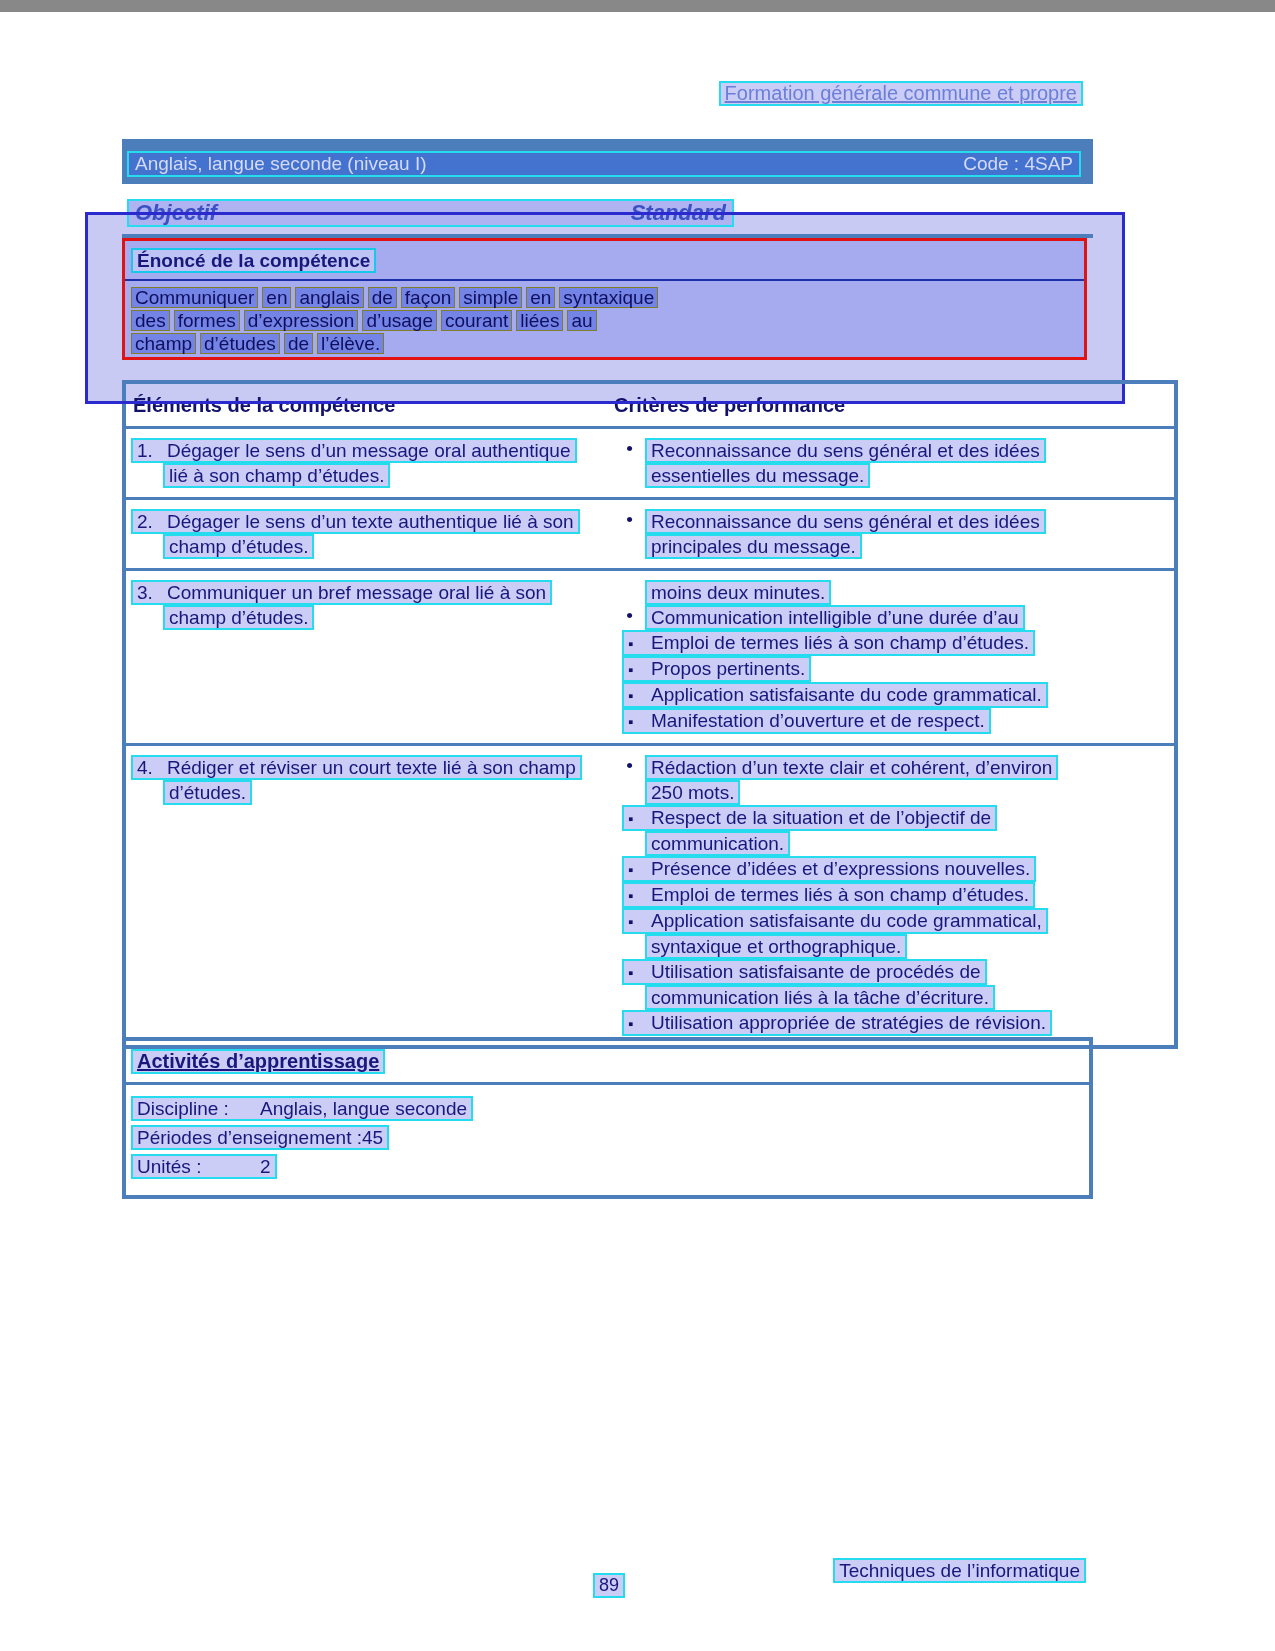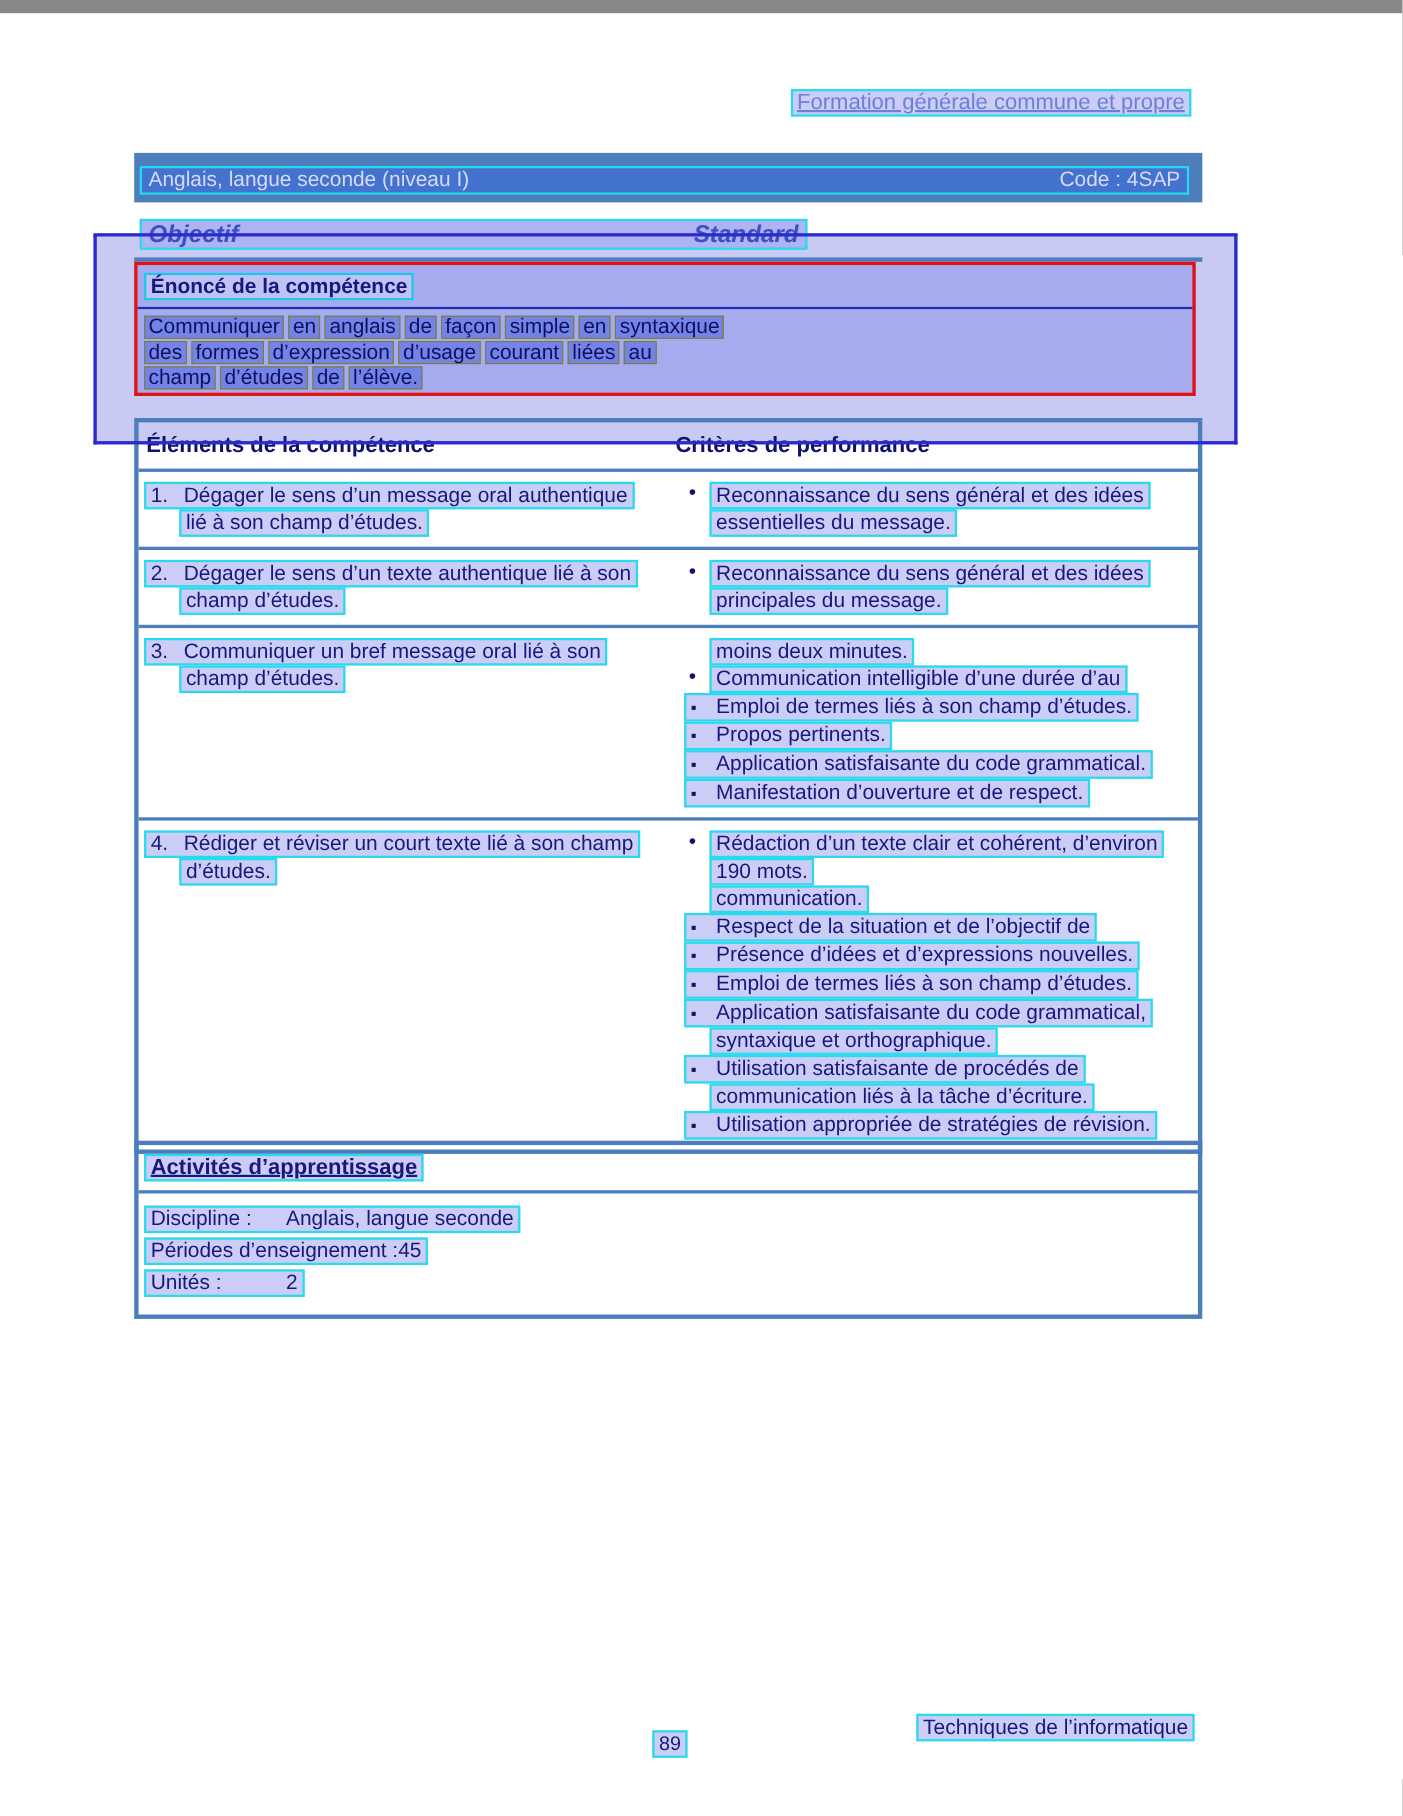--- a/index.html
+++ b/index.html
@@ -53,21 +53,21 @@
       border:3px solid var(--red-border,#e31212);box-sizing:border-box;z-index:2;}
   #enonce-title-row{padding:7px 6px 6px 6px;}
   #enonce-title{font-weight:bold;background:#bfc2f4;border-color:#18c8e8;}
   #enonce-sep{height:2px;background:#1c2ea8;}
   #enonce-body{padding:6px 6px 0 6px;}
   .enonce-line{margin-bottom:2px;white-space:nowrap;}
   .enonce-word{display:inline-block;background:var(--enonce-word-bg,#7484e6);border:1px solid var(--enonce-word-border,#7e7e2a);
       color:#0f0f5e;font-size:19px;line-height:19px;padding:0 3px;margin-right:4px;}
 
   
-  #comp-table{position:absolute;left:122px;top:368px;width:971px;border:4px solid var(--steel-blue,#4d7ebc);
+  #comp-table{position:absolute;left:122px;top:368px;width:1056px;border:4px solid var(--steel-blue,#4d7ebc);
       box-sizing:border-box;z-index:1;background:transparent;}
   #comp-header{display:flex;padding:10px 0 9px 0;}
   .hdr{font-size:20px;font-weight:bold;color:#12126a;white-space:nowrap;}
   #hdr-left{width:488px;padding-left:7px;box-sizing:border-box;}
   #hdr-right{flex:1;}
   .trow{display:flex;border-top:3px solid var(--steel-blue,#4d7ebc);padding:9px 0 9px 0;}
   .cell-left{width:488px;padding-left:5px;box-sizing:border-box;}
   .cell-right{flex:1;}
   .line{margin:0;white-space:nowrap;}
   .num{display:inline-block;width:30px;}
@@ -168,23 +168,23 @@
             <div class="line"><span class="hl with-bullet"><span class="bullet">▪</span>Manifestation d’ouverture et de respect.</span></div>
           </div>
         </div>
         <div class="trow">
           <div class="cell-left">
             <div class="line"><span class="hl"><span class="num">4.</span>Rédiger et réviser un court texte lié à son champ</span></div>
             <div class="line"><span class="hl indent">d’études.</span></div>
           </div>
           <div class="cell-right">
             <div class="line"><span class="dot">•</span><span class="hl">Rédaction d’un texte clair et cohérent, d’environ</span></div>
-            <div class="line"><span class="hl crit-cont">190 mots.</span></div>
+            <div class="line"><span class="hl crit-cont">250 mots.</span></div>
+            <div class="line"><span class="hl with-bullet"><span class="bullet">▪</span>Respect de la situation et de l’objectif de</span></div>
             <div class="line"><span class="hl crit-cont">communication.</span></div>
-            <div class="line"><span class="hl with-bullet"><span class="bullet">▪</span>Respect de la situation et de l’objectif de</span></div>
             <div class="line"><span class="hl with-bullet"><span class="bullet">▪</span>Présence d’idées et d’expressions nouvelles.</span></div>
             <div class="line"><span class="hl with-bullet"><span class="bullet">▪</span>Emploi de termes liés à son champ d’études.</span></div>
             <div class="line"><span class="hl with-bullet"><span class="bullet">▪</span>Application satisfaisante du code grammatical,</span></div>
             <div class="line"><span class="hl crit-cont">syntaxique et orthographique.</span></div>
             <div class="line"><span class="hl with-bullet"><span class="bullet">▪</span>Utilisation satisfaisante de procédés de</span></div>
             <div class="line"><span class="hl crit-cont">communication liés à la tâche d’écriture.</span></div>
             <div class="line"><span class="hl with-bullet"><span class="bullet">▪</span>Utilisation appropriée de stratégies de révision.</span></div>
           </div>
         </div>
       </div>

